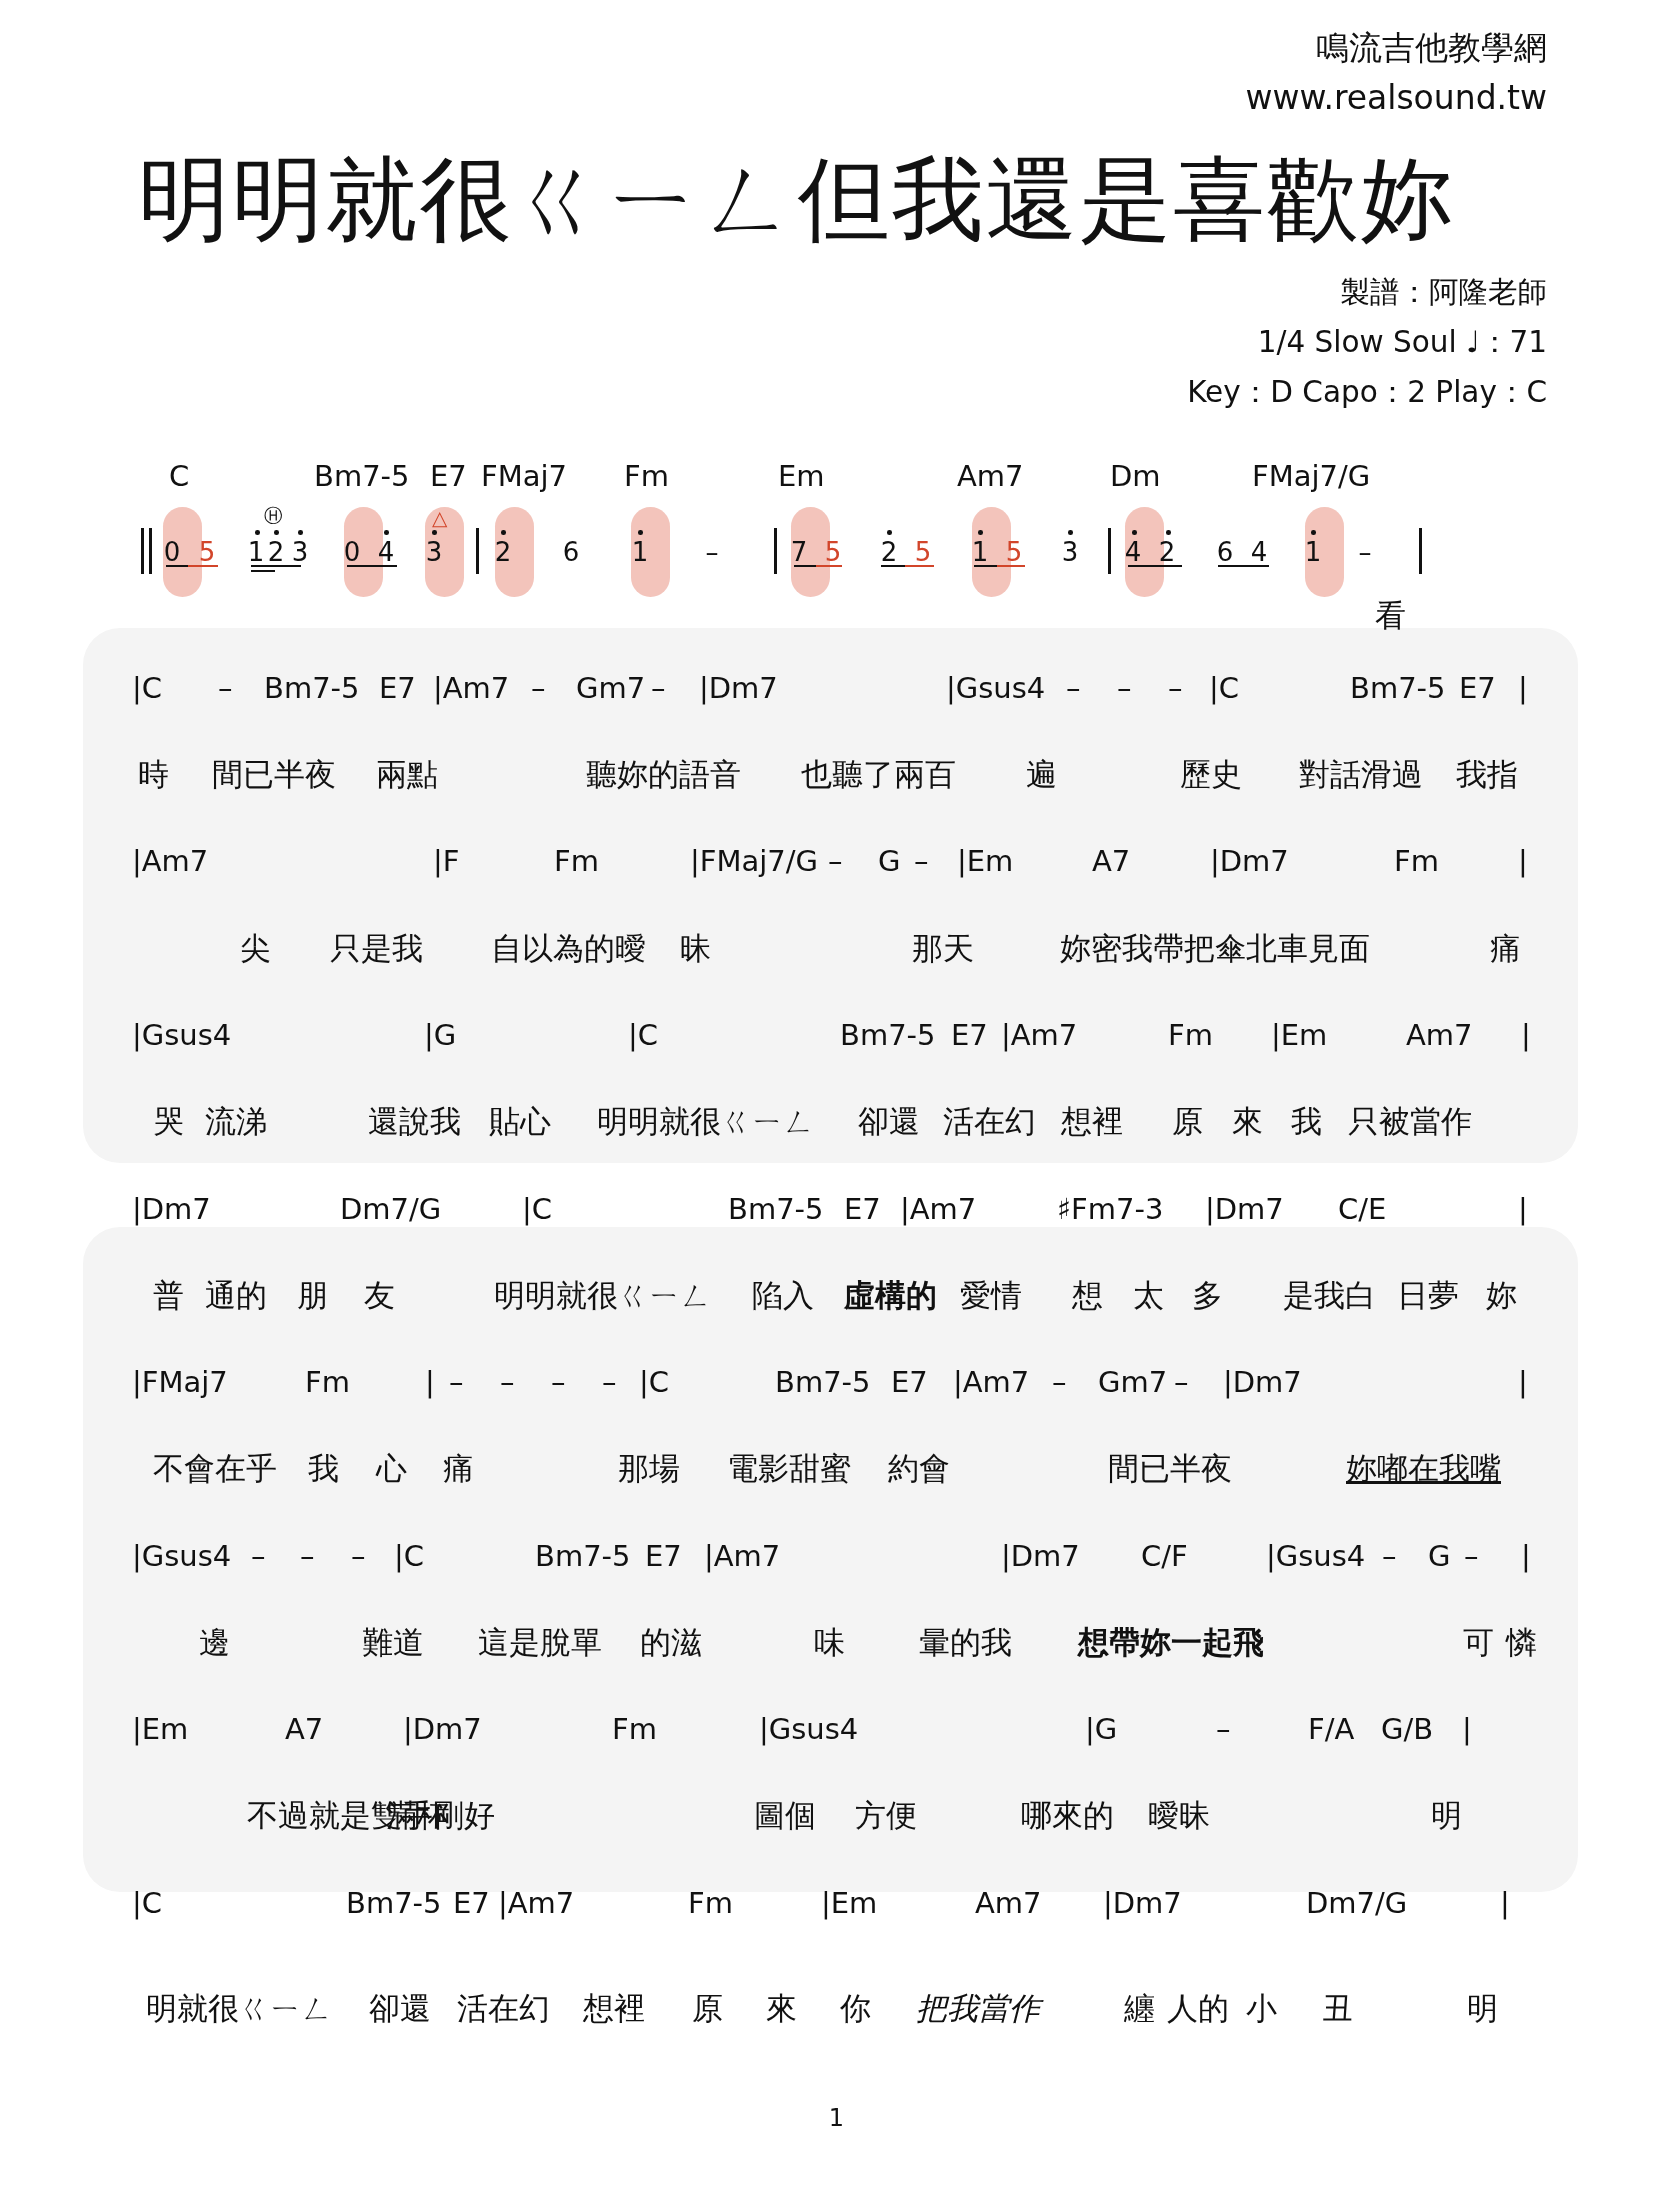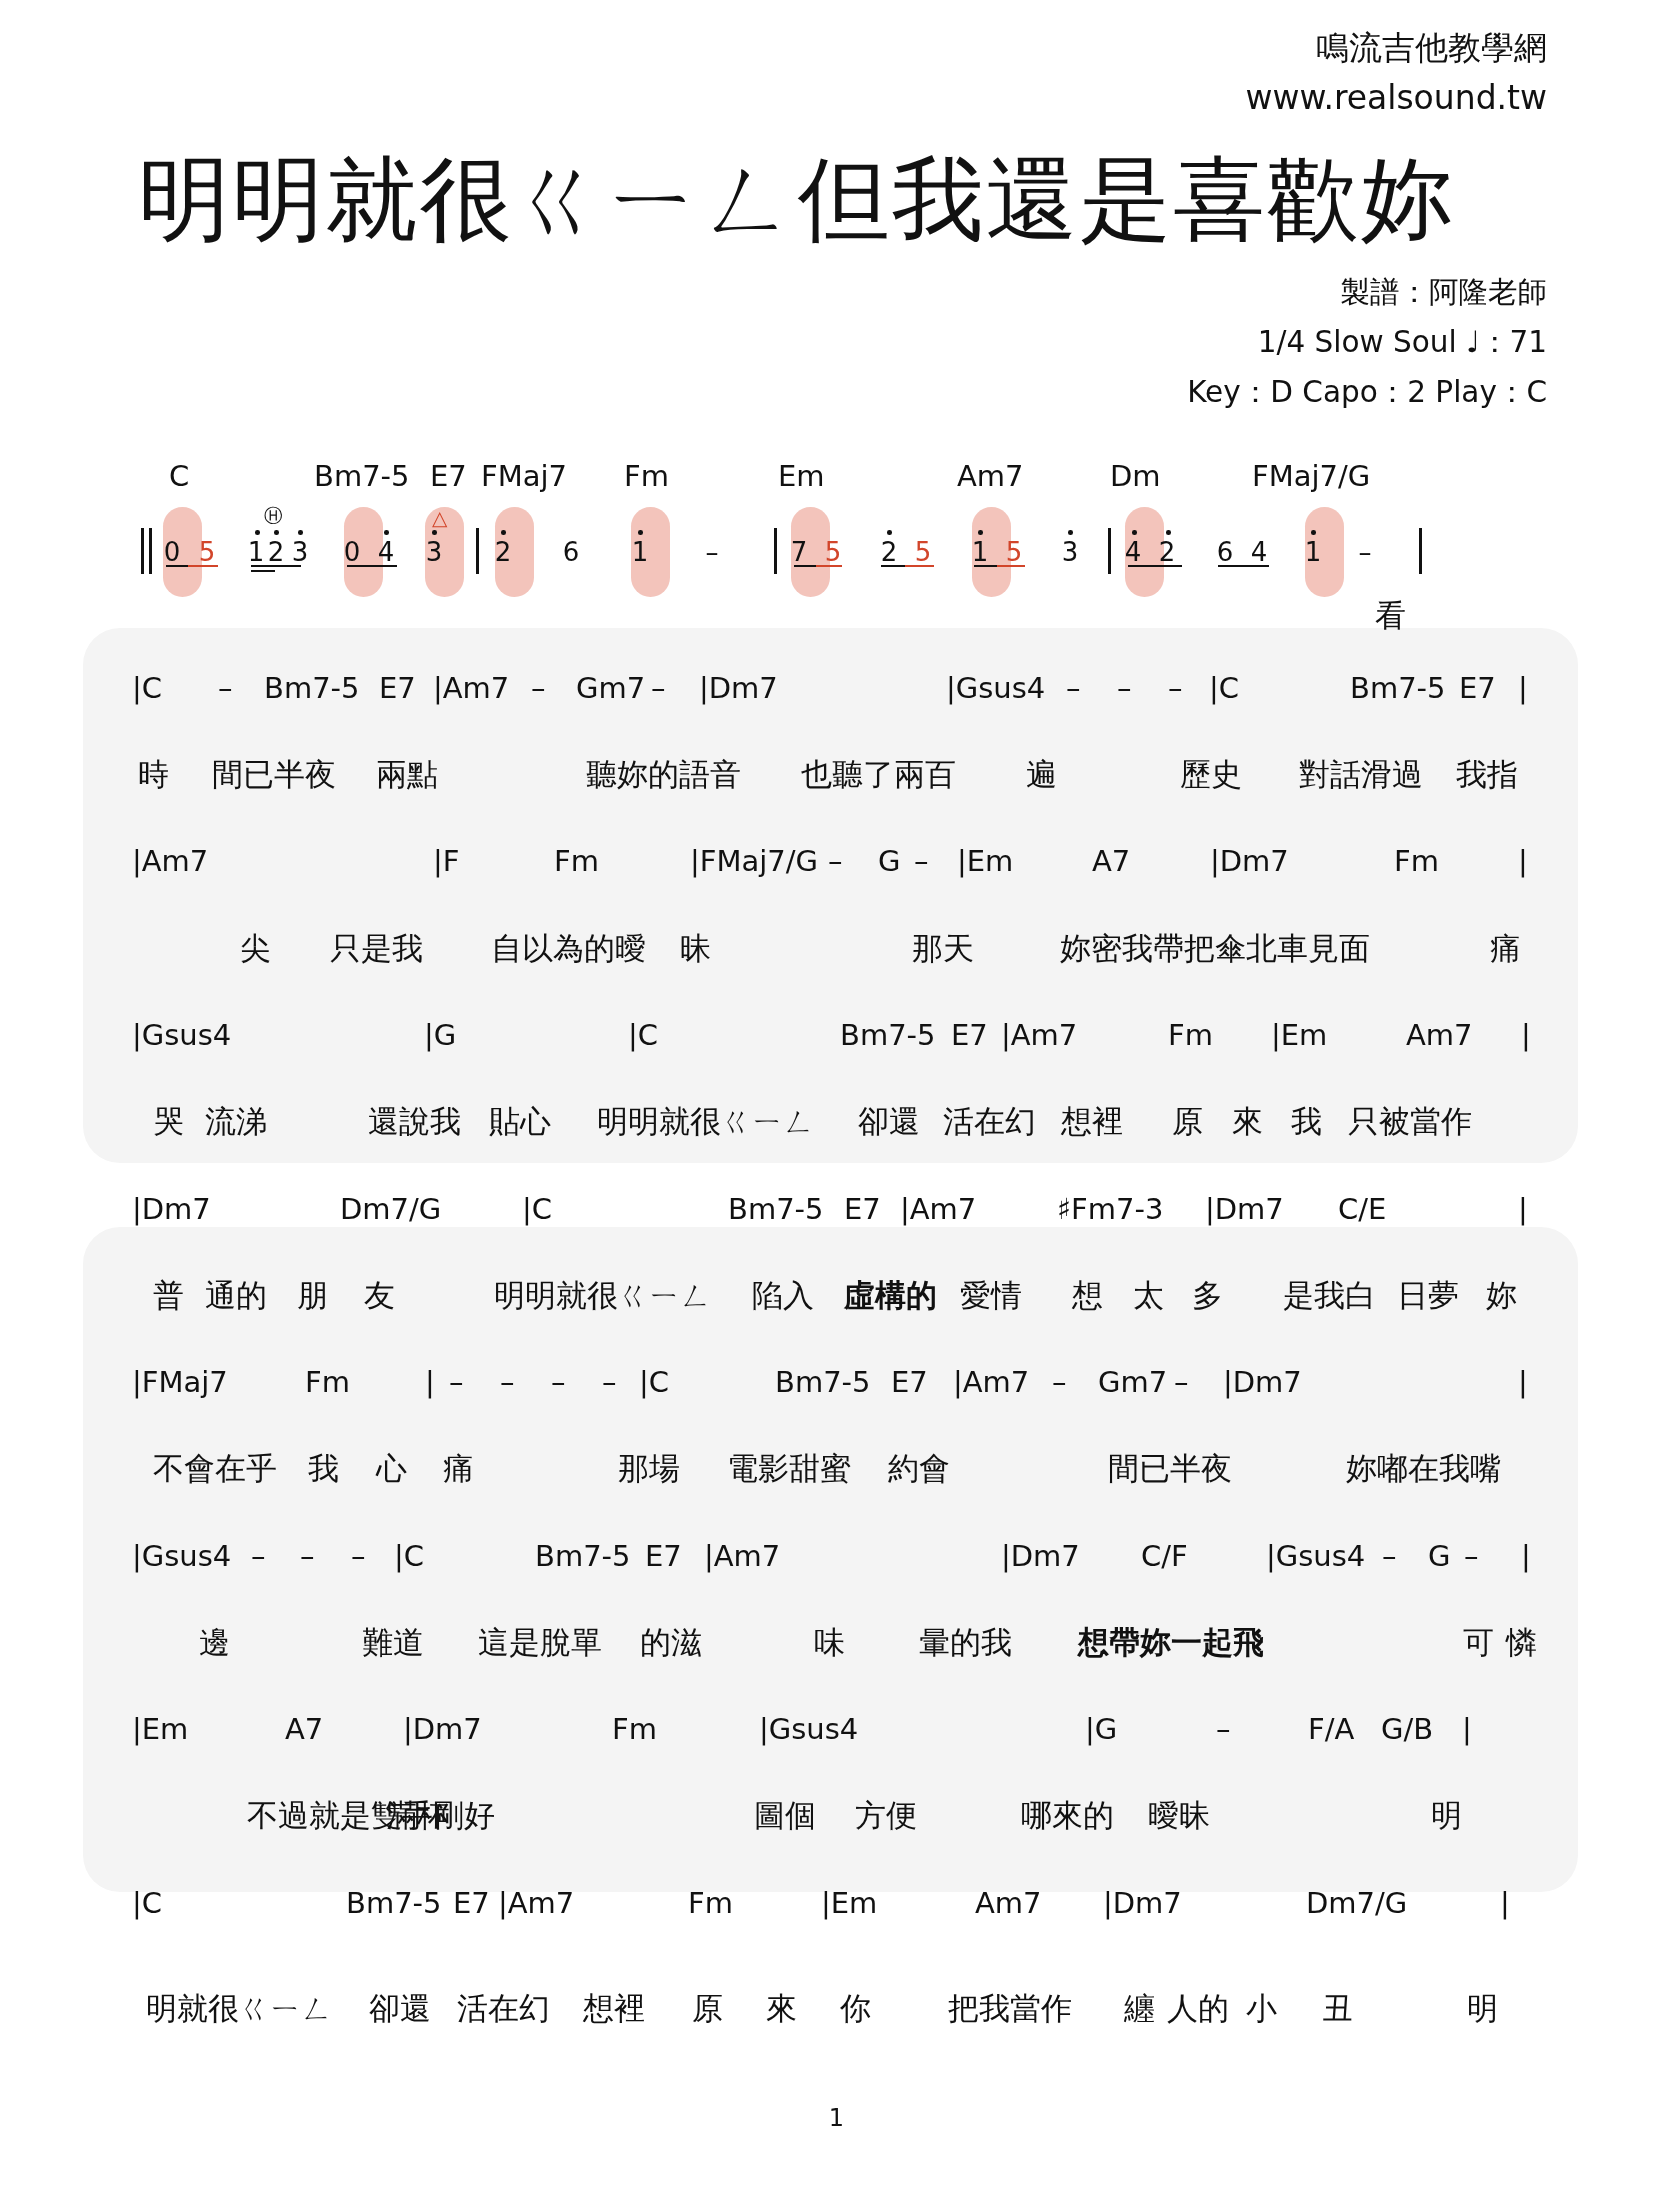--- a/index.html
+++ b/index.html
@@ -248,21 +248,21 @@
     </div>
     <div class="row lyrics" style="top: 1448px;">
       <span style="left: 153px;">不會在乎</span>
       <span style="left: 308px;">我</span>
       <span style="left: 376px;">心</span>
       <span style="left: 443px;">痛</span>
       <span style="left: 618px;">那場</span>
       <span style="left: 727px;">電影甜蜜</span>
       <span style="left: 888px;">約會</span>
       <span style="left: 1108px;">間已半夜</span>
-      <span style="left: 1346px;">妳嘟在我嘴</span>
+      <span style="left: 1346px; text-decoration: underline;">妳嘟在我嘴</span>
     </div>
     <div class="row chords" style="top: 1539px;">
       <span style="left: 132px;">|Gsus4</span>
       <span style="left: 251px;">–</span>
       <span style="left: 300px;">–</span>
       <span style="left: 351px;">–</span>
       <span style="left: 394px;">|C</span>
       <span style="left: 535px;">Bm7-5</span>
       <span style="left: 645px;">E7</span>
       <span style="left: 704px;">|Am7</span>
@@ -319,21 +319,21 @@
       <span style="left: 1500px;">|</span>
     </div>
     <div class="row lyrics" style="top: 1969px; margin-top: 19px;">
       <span style="left: 146px;">明就很ㄍㄧㄥ</span>
       <span style="left: 369px;">卻還</span>
       <span style="left: 457px;">活在幻</span>
       <span style="left: 583px;">想裡</span>
       <span style="left: 692px;">原</span>
       <span style="left: 766px;">來</span>
       <span style="left: 840px;">你</span>
-      <span style="left: 948px;">把我當作</span>
+      <span style="left: 916px; font-style: italic;">把我當作</span>
       <span style="left: 1124px;">纏</span>
       <span style="left: 1167px;">人的</span>
       <span style="left: 1246px;">小</span>
       <span style="left: 1322px;">丑</span>
       <span style="left: 1467px;">明</span>
     </div>
   </div>
 
 <div class="abs pageno">1</div>
 

